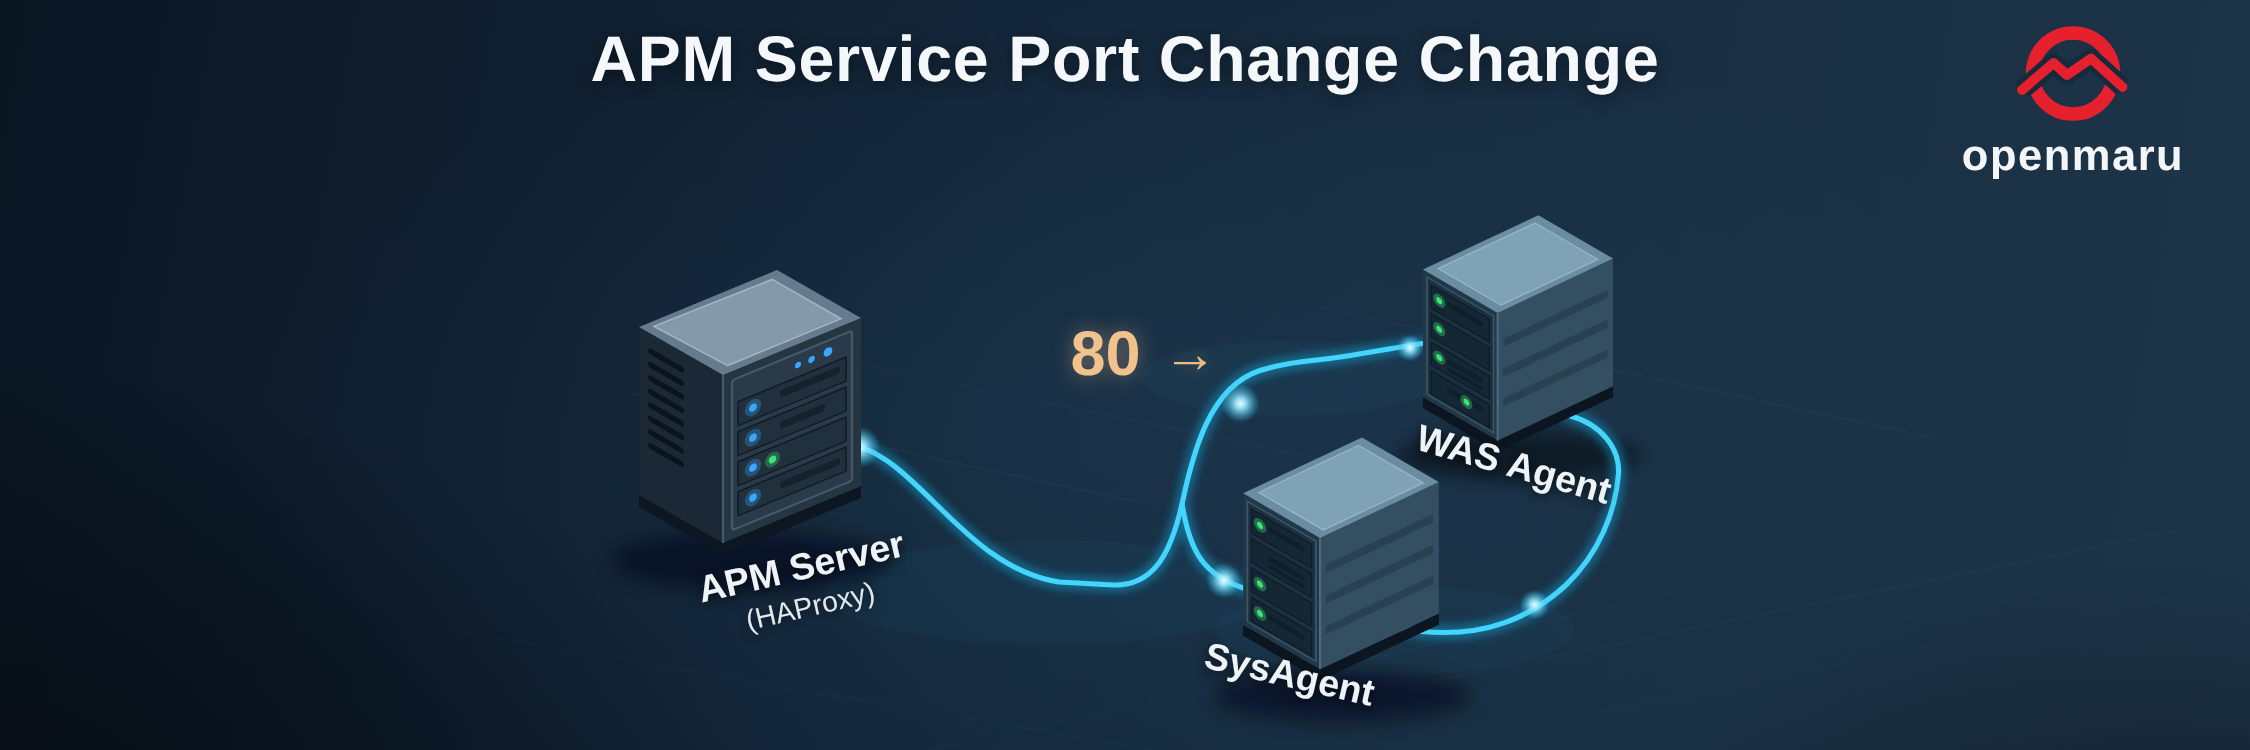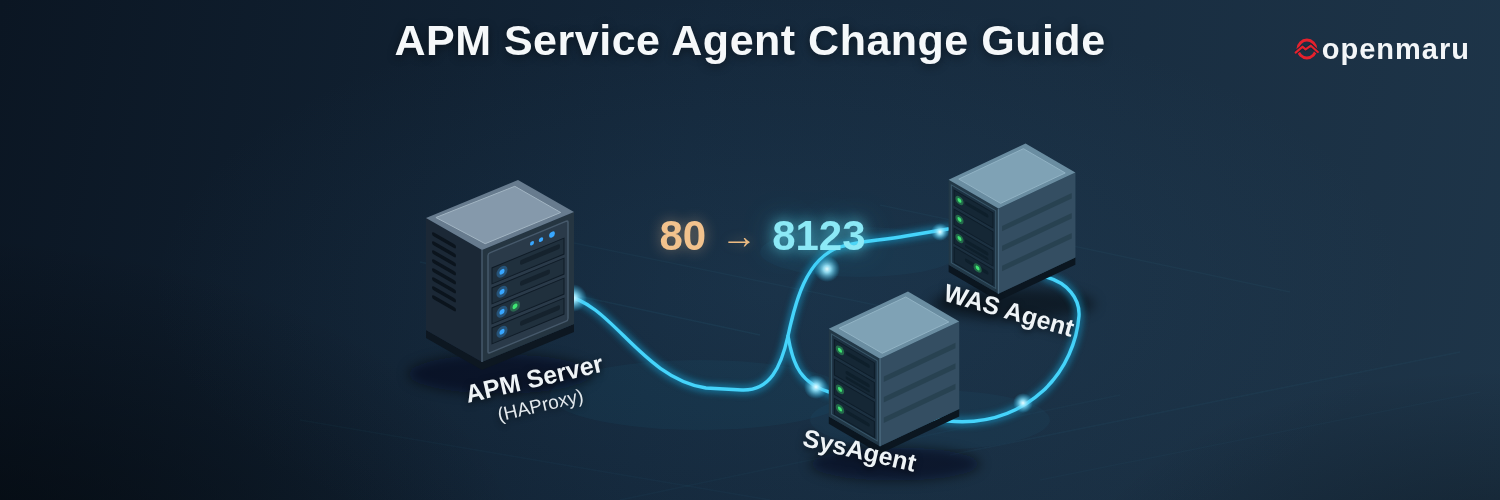--- a/index.html
+++ b/index.html
@@ -27,21 +27,21 @@
   .server.was{left:944px; top:138px; width:136px; height:172px;}
 
   .page-title{
     position:absolute; left:0; top:16px; width:1500px;
     text-align:center; color:var(--title-color);
     font-size:43px; font-weight:700; letter-spacing:0.5px;
     text-shadow:0 2px 10px rgba(0,0,0,0.45);
   }
   .logo{
     position:absolute; left:1294px; top:12px; width:176px;
-    display:flex; flex-direction:row; align-items:center; gap:2px;
+    display:flex; flex-direction:column; align-items:center; gap:2px;
   }
   .logo-text{
     color:#f3f6f8; font-size:29px; font-weight:700; letter-spacing:1px;
   }
   .port-change{
     position:absolute; left:640px; top:212px; width:245px;
     display:flex; align-items:center; justify-content:center; gap:15px;
     font-weight:700;
   }
   .pfrom{font-size:42px; color:var(--port-from); text-shadow:0 0 14px rgba(242,194,141,0.45);}
@@ -230,35 +230,34 @@
           <circle cx="12" cy="37" r="2.2" fill="var(--led-green)"></circle>
         <circle cx="12" cy="58" r="4.5" fill="var(--led-green)" opacity="0.35"></circle>
           <circle cx="12" cy="58" r="2.2" fill="var(--led-green)"></circle>
         <circle cx="32" cy="79" r="4.5" fill="var(--led-green)" opacity="0.35"></circle>
           <circle cx="32" cy="79" r="2.2" fill="var(--led-green)"></circle>
       </g>
     </g>
     <line x1="60" y1="78" x2="60" y2="172" stroke="#4c6b80" stroke-width="1.5"></line>
   </svg>
 
-  <h1 class="page-title">APM Service Agent Change Guide</h1>
+  <h1 class="page-title">APM Service Port Change Change</h1>
 
   <div class="logo">
     <svg width="78" height="74" viewBox="0 0 78 74" xmlns="http://www.w3.org/2000/svg">
       <circle cx="39" cy="37" r="27" fill="none" stroke="var(--logo-red)" stroke-width="9"></circle>
       <polyline points="5,48 26,30 35,38 51,27 72,46" fill="none" stroke="#152a3c" stroke-width="13" stroke-linejoin="round"></polyline>
       <polyline points="5,48 26,30 35,38 51,27 72,46" fill="none" stroke="var(--logo-red)" stroke-width="6.5" stroke-linejoin="round" stroke-linecap="round"></polyline>
     </svg>
     <div class="logo-text">openmaru</div>
   </div>
 
   <div class="port-change">
     <span class="pfrom">80</span>
     <span class="parrow">→</span>
-    <span class="pto">8123</span>
   </div>
 
   <div class="label apm-label">
     <div class="l1">APM Server</div>
     <div class="l2">(HAProxy)</div>
   </div>
   <div class="label sys-label">SysAgent</div>
   <div class="label was-label">WAS Agent</div>
 
 </div>

